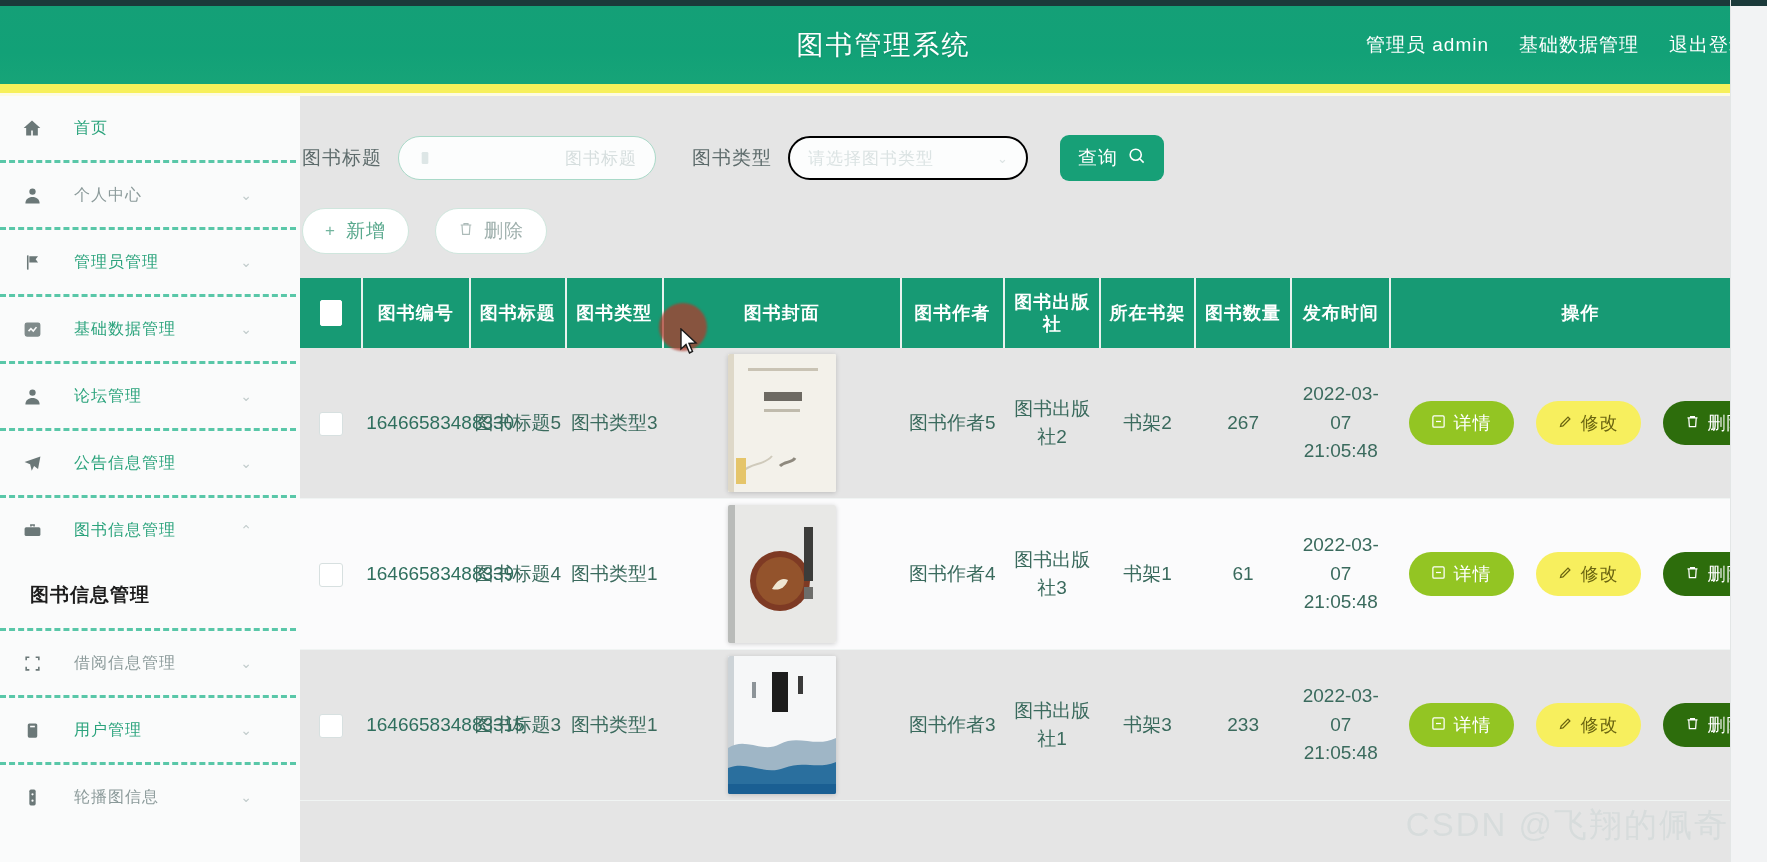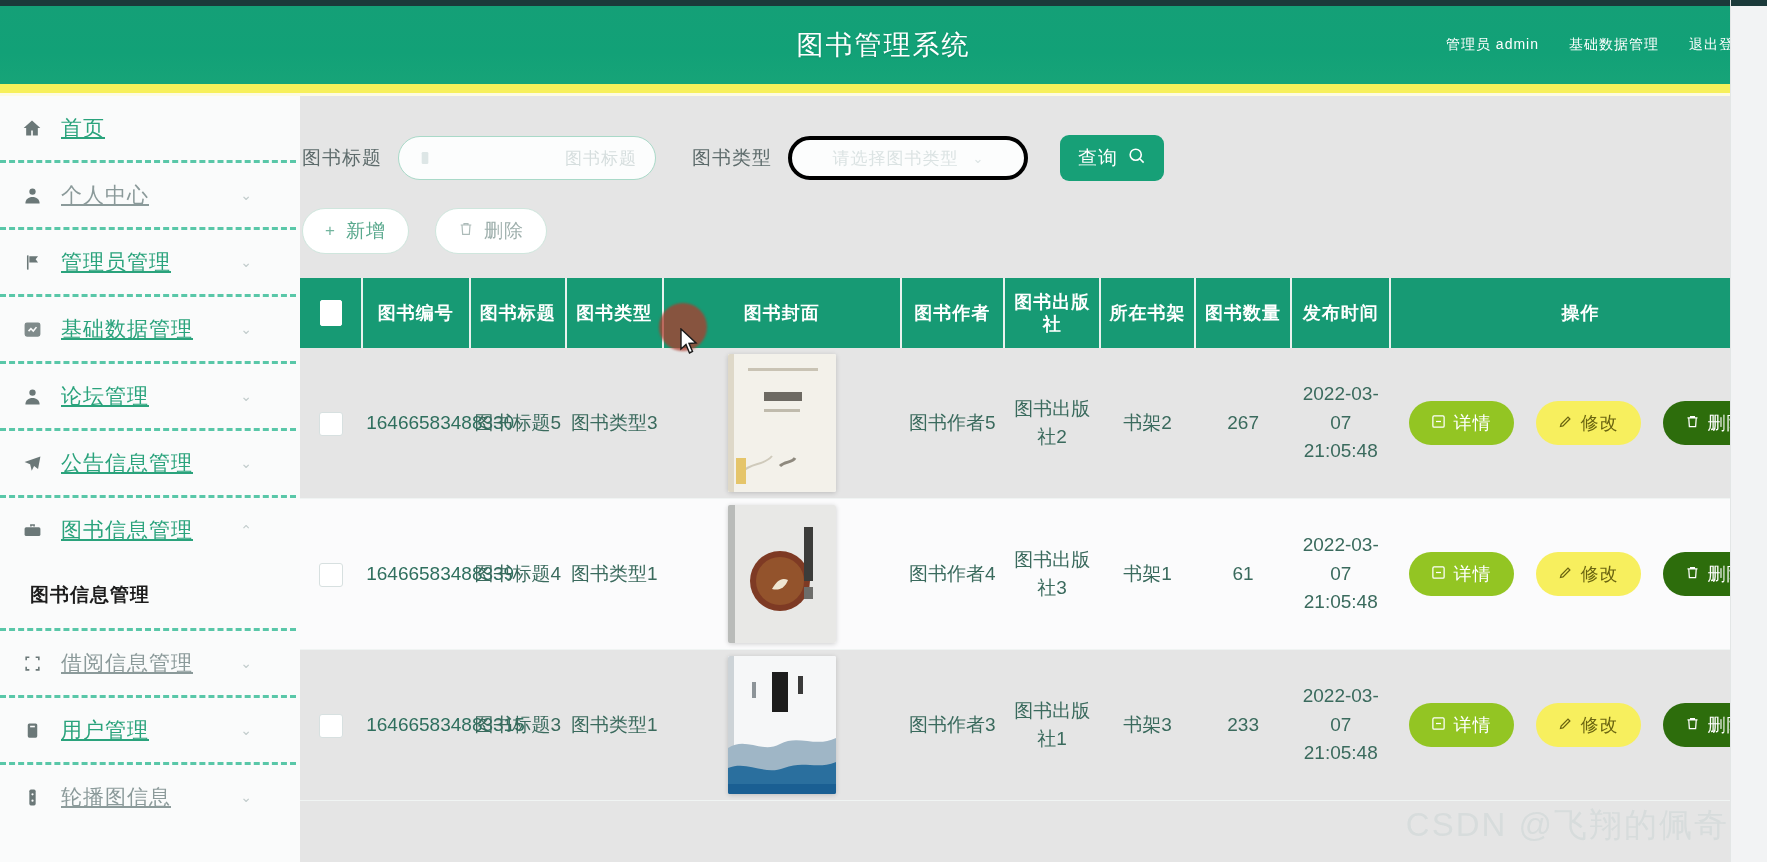--- a/index.html
+++ b/index.html
@@ -24,41 +24,41 @@
     position:absolute;left:0;right:0;top:0;bottom:0;
     display:flex;align-items:center;justify-content:center;
     color:#ffffff;font-size:27px;font-weight:normal;letter-spacing:2px;
     text-shadow:0 1px 2px rgba(0,0,0,.12);
   }
   .header-right{
     position:absolute;right:10px;top:0;bottom:0;display:flex;align-items:center;gap:30px;
     padding-right:8px;
   }
   .header-right a{
-    color:#ffffff;font-size:14px;text-decoration:none;white-space:nowrap;letter-spacing:1px;
+    color:#ffffff;font-size:19px;text-decoration:none;white-space:nowrap;letter-spacing:1px;
   }
   .header-strip{position:absolute;left:0;top:84px;width:1767px;height:9px;background:#f7f05a;}
   .header-strip-b{position:absolute;left:0;top:93px;width:1767px;height:3px;background:#fdfbe2;}
 
   
   .sidebar{
     position:absolute;left:0;top:96px;width:300px;height:766px;
     background:#fafbfb;overflow:hidden;
   }
   .menu-item{
     position:relative;height:64px;display:flex;align-items:center;padding-left:18px;
     box-sizing:border-box;
   }
   .menu-item .mi-icon{
     width:28px;display:flex;align-items:center;justify-content:center;color:#6b7878;
     flex:0 0 28px;
   }
   .menu-item .mi-icon svg{display:block;}
   .menu-item .mi-label{
-    margin-left:15px;font-size:21px;color:#2aa37c;letter-spacing:1px;text-decoration:underline;
+    margin-left:28px;font-size:16px;color:#2aa37c;letter-spacing:1px;
   }
   .menu-item.grey .mi-label{color:#8b9a9a;}
   .menu-item .mi-chev{
     position:absolute;right:48px;top:50%;transform:translateY(-50%);
     color:#c2cccc;font-size:14px;line-height:1;
   }
   .menu-sep{
     height:0;border-top:3px dashed #3ebf9a;opacity:.85;margin:0 4px 0 0;
   }
   .submenu-item{
@@ -83,22 +83,22 @@
   .filter-input{
     width:258px;height:44px;border:1px solid #a9d9c8;border-radius:26px;
     background:#fcfdfd;display:flex;align-items:center;justify-content:space-between;
     padding:0 18px;box-sizing:border-box;margin-right:36px;
   }
   .filter-input .ph{
     font-size:17px;color:#d6dede;letter-spacing:1px;margin-left:auto;
   }
   .filter-input .lead-icon{color:#dde6e6;display:flex;align-items:center;}
   .filter-select{
-    width:240px;height:44px;border:4px solid #000000;border-radius:26px;
-    background:#fcfdfd;display:flex;align-items:center;justify-content:center;
+    width:240px;height:44px;border:2px solid #000000;border-radius:26px;
+    background:#fcfdfd;display:flex;align-items:center;justify-content:space-between;
     padding:0 18px;box-sizing:border-box;margin-right:32px;
   }
   .filter-select .ph{font-size:17px;color:#dbe3e3;letter-spacing:1px;}
   .filter-select .chev{margin-left:14px;color:#dbe3e3;font-size:13px;}
   .btn-search{
     height:46px;min-width:104px;background:#17a077;border-radius:9px;color:#fff;
     display:flex;align-items:center;justify-content:center;gap:9px;
     font-size:19px;letter-spacing:1px;cursor:pointer;padding:0 18px;box-sizing:border-box;
   }
 

